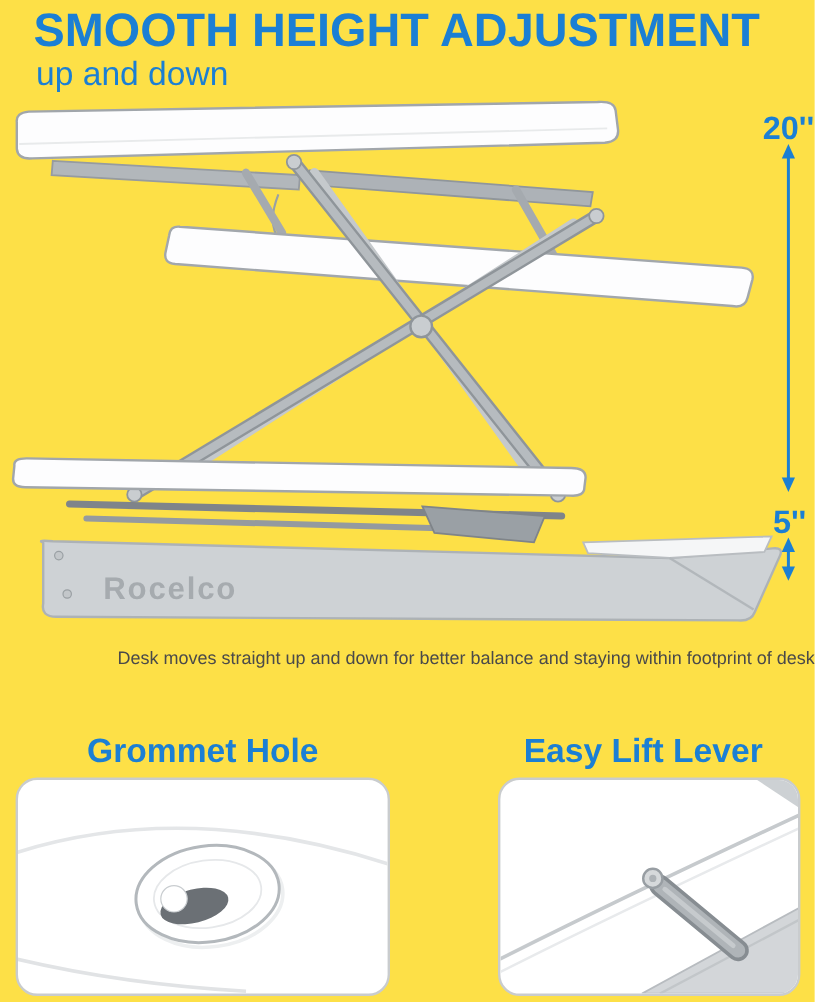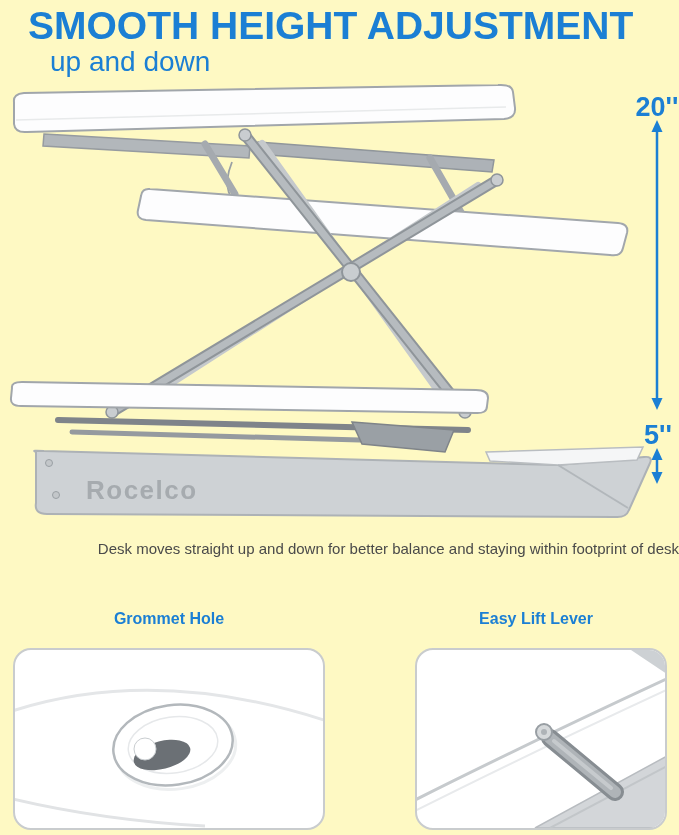--- a/index.html
+++ b/index.html
@@ -1,35 +1,35 @@
 <!DOCTYPE html>
 <html><head>
 <meta charset="utf-8">
 <style>
   * { margin:0; padding:0; box-sizing:border-box; }
   html,body { background:#ffffff; }
   body { font-family:"Liberation Sans","DejaVu Sans",sans-serif; }
-  .page { position:relative; width:679px; height:835px; background:#fef9c3; overflow:hidden; margin:0 auto; }
+  .page { position:relative; width:679px; height:835px; background:#fde047; overflow:hidden; margin:0 auto; }
   .title {
     position:absolute; left:28px; top:4px;
     font-size:39px; font-weight:bold; color:#1b7fd4;
     white-space:nowrap; letter-spacing:0px;
   }
   .subtitle {
     position:absolute; left:30px; top:46px;
-    font-size:28px; font-weight:normal; color:#1b7fd4;margin-left:20px;
+    font-size:28px; font-weight:normal; color:#1b7fd4;
   }
   .diagram-svg { position:absolute; left:0; top:82px; }
   .caption {
     position:absolute; left:0; top:540px; width:100%;
     text-align:right; font-size:15px; color:#4a4a4a;
   }
   .detail-heading {
     position:absolute; top:610px; text-align:center;
-    font-size:16px; font-weight:bold; color:#1b7fd4;
+    font-size:28px; font-weight:bold; color:#1b7fd4;
   }
   .detail-heading.left  { left:13px;  width:312px; }
   .detail-heading.right { left:405px; width:262px; }
   .panel {
     position:absolute; top:648px; height:182px;
     border:2px solid #c9ccce; border-radius:18px;
     overflow:hidden; background:#ffffff;
   }
   .panel.left  { left:13px;  width:312px; }
   .panel.right { left:415px; width:252px; }

